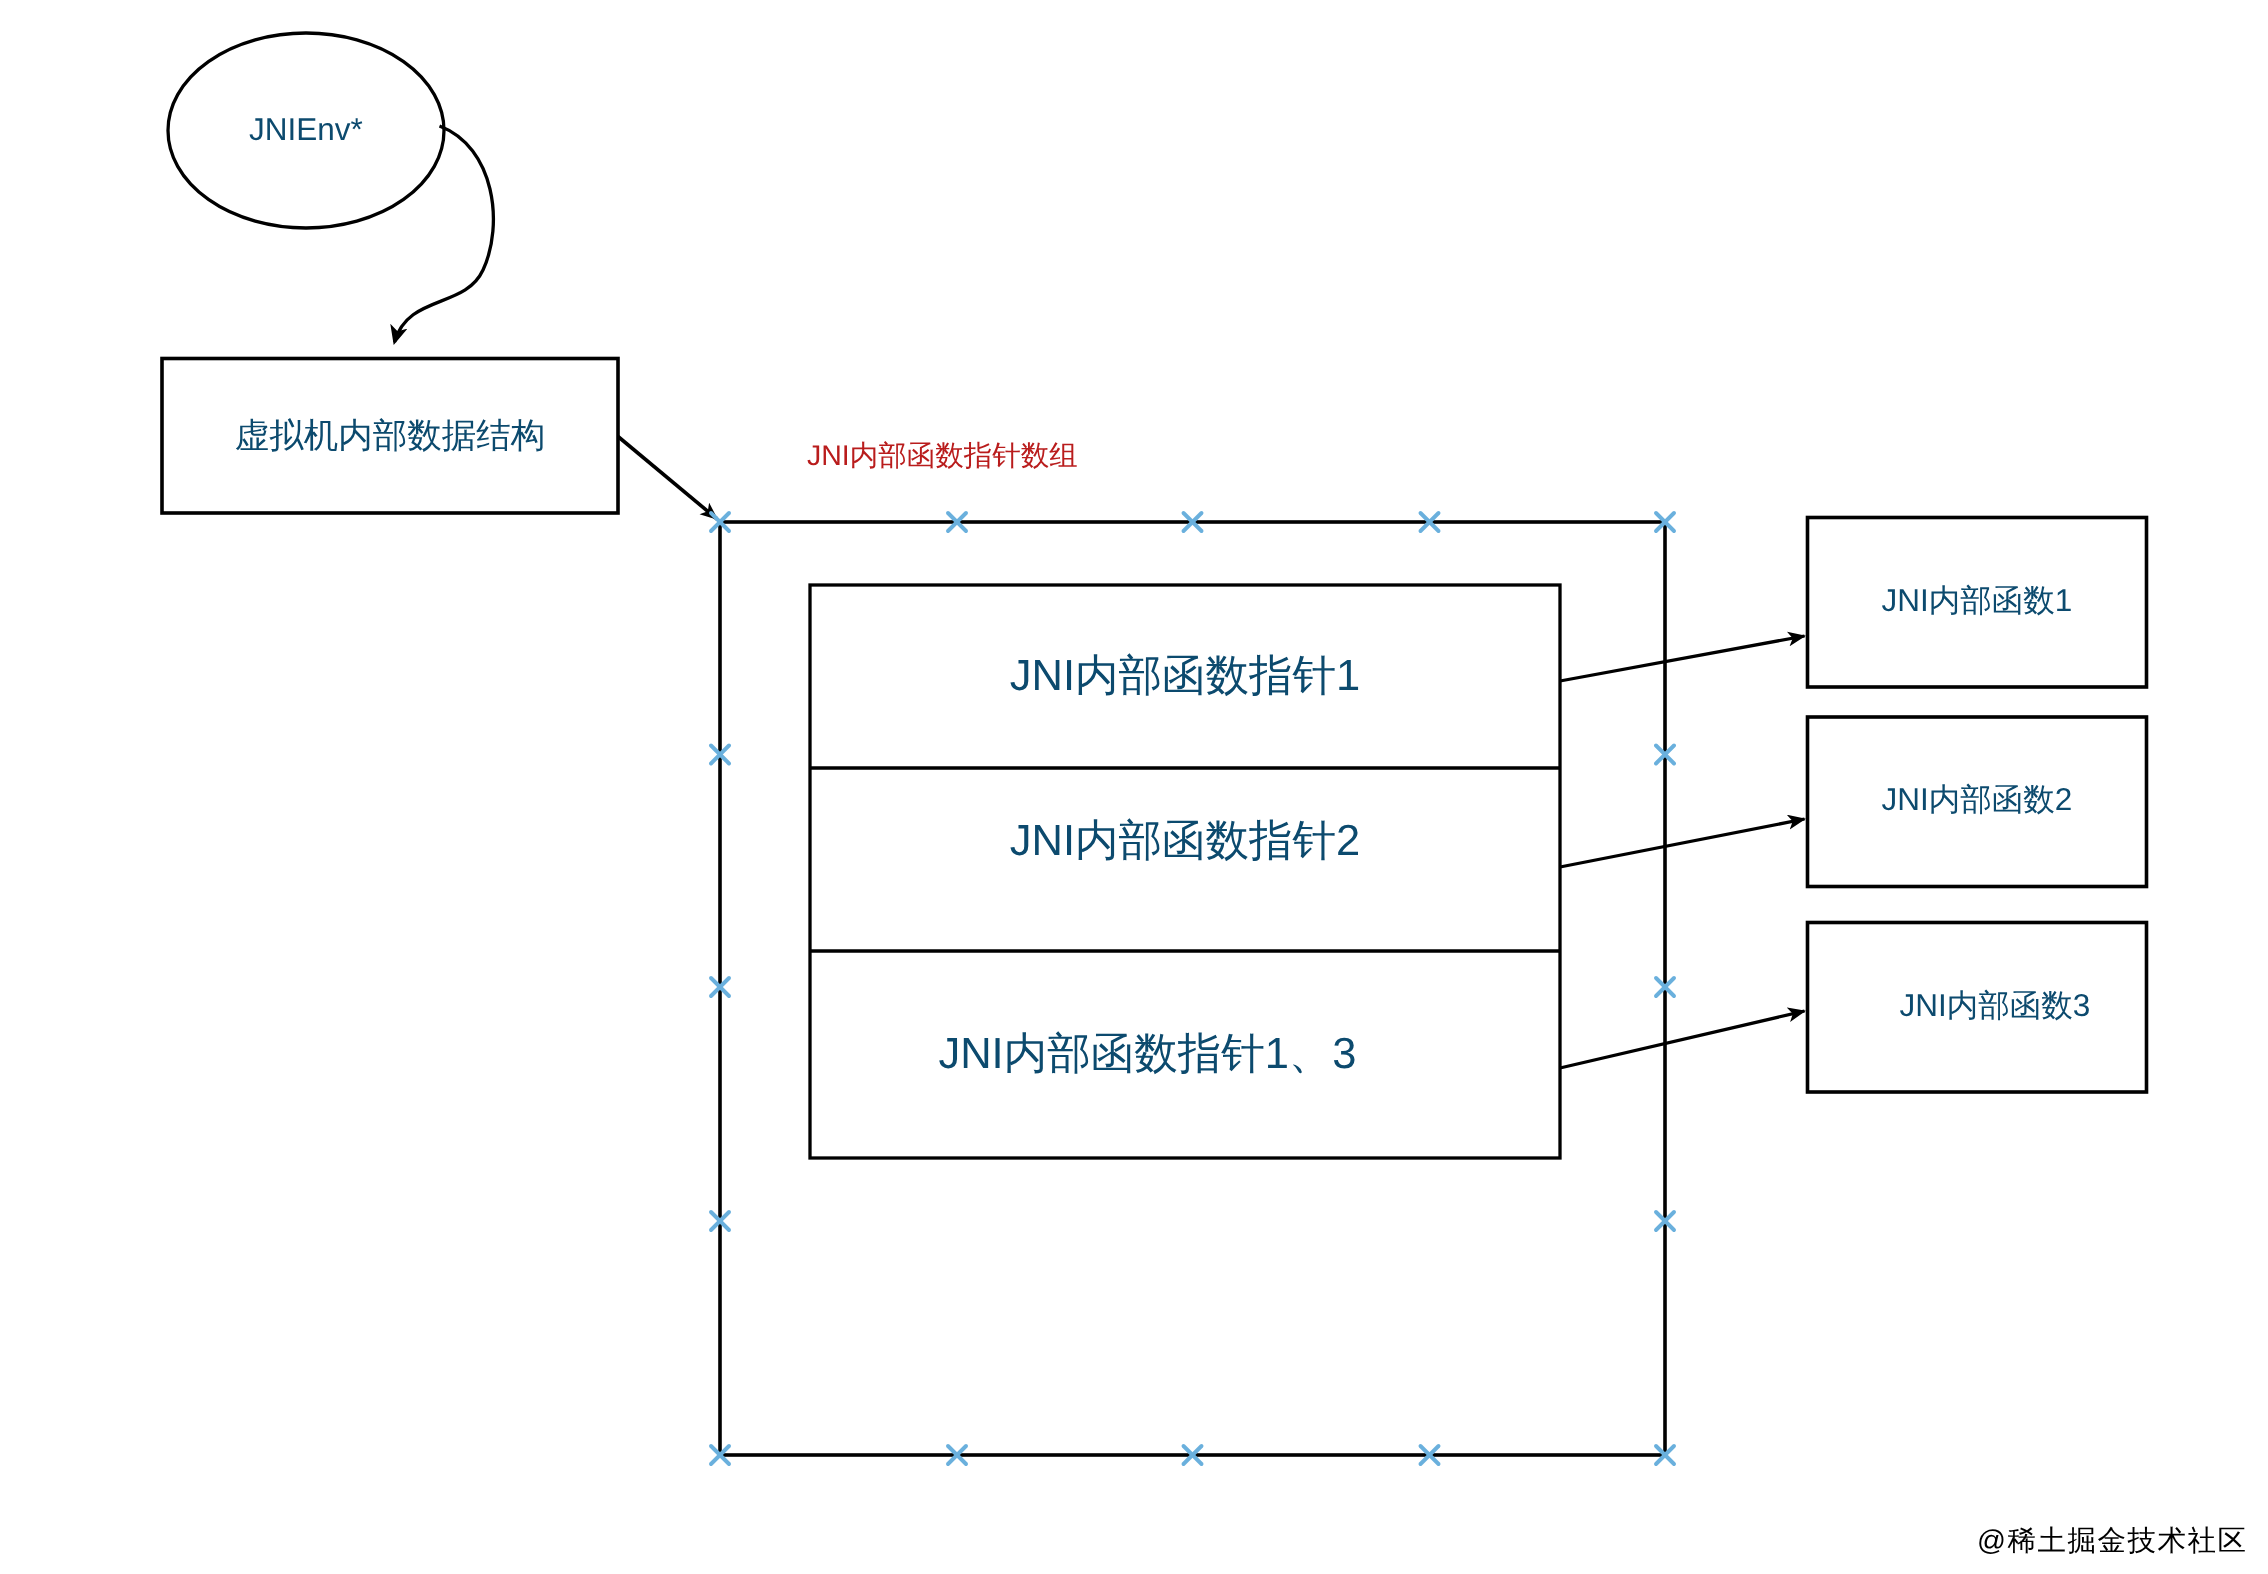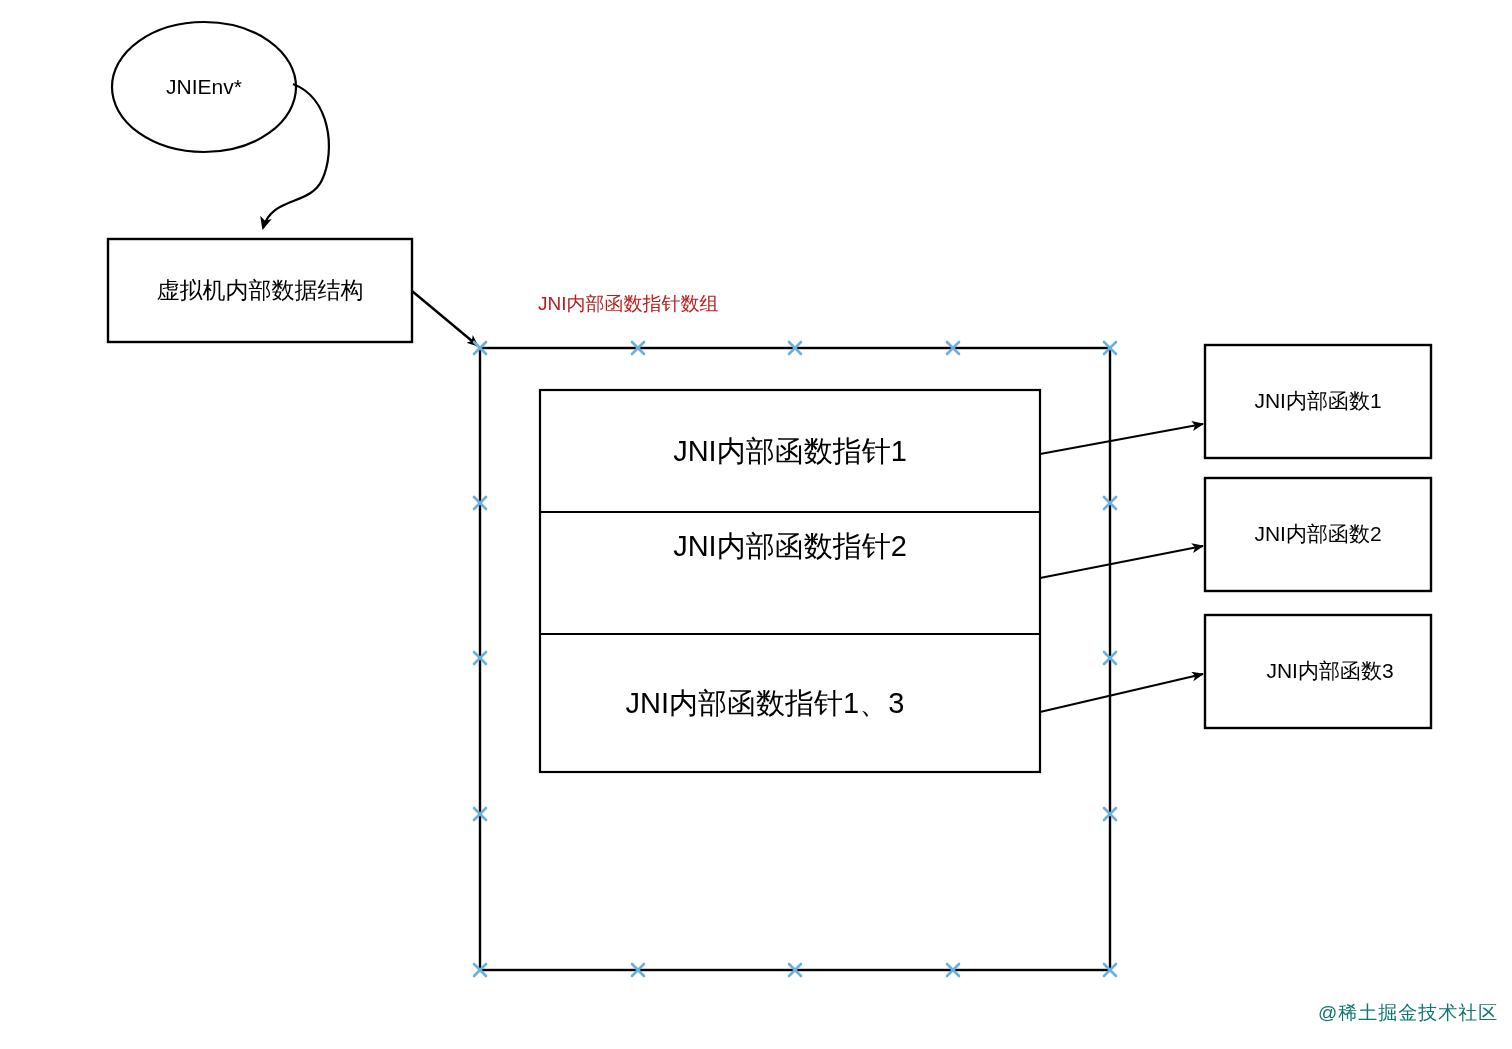--- a/index.html
+++ b/index.html
@@ -23,41 +23,42 @@
     top: 0;
     width: 1512px;
     height: 1049px;
   }
   .node-label {
     position: absolute;
     display: flex;
     align-items: center;
     justify-content: center;
     text-align: left;
-    color: #000000;
+    color: #0c4a6e;
     line-height: 1.25;
     white-space: pre;
     pointer-events: none;
   }
   .lbl-ellipse { font-size: 21px; }
   .lbl-box     { font-size: 23px; }
   .lbl-row     { font-size: 29px; }
   .lbl-fn      { font-size: 21px; }
   .group-title {
     position: absolute;
     font-size: 19px;
     color: #b91c1c;
     white-space: pre;
   }
   .watermark {
     position: absolute;
     font-size: 19px;
-    color: #0f766e;
+    color: #000000;
     letter-spacing: 1px;
     white-space: pre;
+    margin-top: 14px;
   }
 </style>
 </head>
 <body>
 
 <div id="canvas">
 
   <svg id="diagram-svg" viewBox="0 0 1512 1049">
     <defs>
       <marker id="arrowFilled" markerWidth="14" markerHeight="14" refX="11" refY="5" orient="auto" markerUnits="userSpaceOnUse">
@@ -162,21 +163,21 @@
     </g>
   </svg>
 
   <div class="node-label lbl-ellipse" style="left:112px; top:22px; width:184px; height:130px;">JNIEnv*</div>
 
   <div class="node-label lbl-box" style="left:108px; top:239px; width:304px; height:103px;">虚拟机内部数据结构</div>
 
   <div class="group-title" style="left:538px; top:291px;">JNI内部函数指针数组</div>
 
   <div class="node-label lbl-row" style="left:540px; top:390px; width:500px; height:122px;">JNI内部函数指针1</div>
-  <div class="node-label lbl-row" style="left:540px; top:501px; width:500px; height:90px;">JNI内部函数指针2</div>
+  <div class="node-label lbl-row" style="left:540px; top:516px; width:500px; height:90px;">JNI内部函数指针2</div>
   <div class="node-label lbl-row" style="left:540px; top:634px; width:450px; height:138px;">JNI内部函数指针1、3</div>
 
   <div class="node-label lbl-fn" style="left:1205px; top:345px; width:226px; height:113px;border-radius:10px;">JNI内部函数1</div>
   <div class="node-label lbl-fn" style="left:1205px; top:478px; width:226px; height:113px;">JNI内部函数2</div>
   <div class="node-label lbl-fn" style="left:1205px; top:615px; width:250px; height:113px;">JNI内部函数3</div>
 
   <div class="watermark" style="left:1318px; top:1000px;">@稀土掘金技术社区</div>
 
 </div>
 

